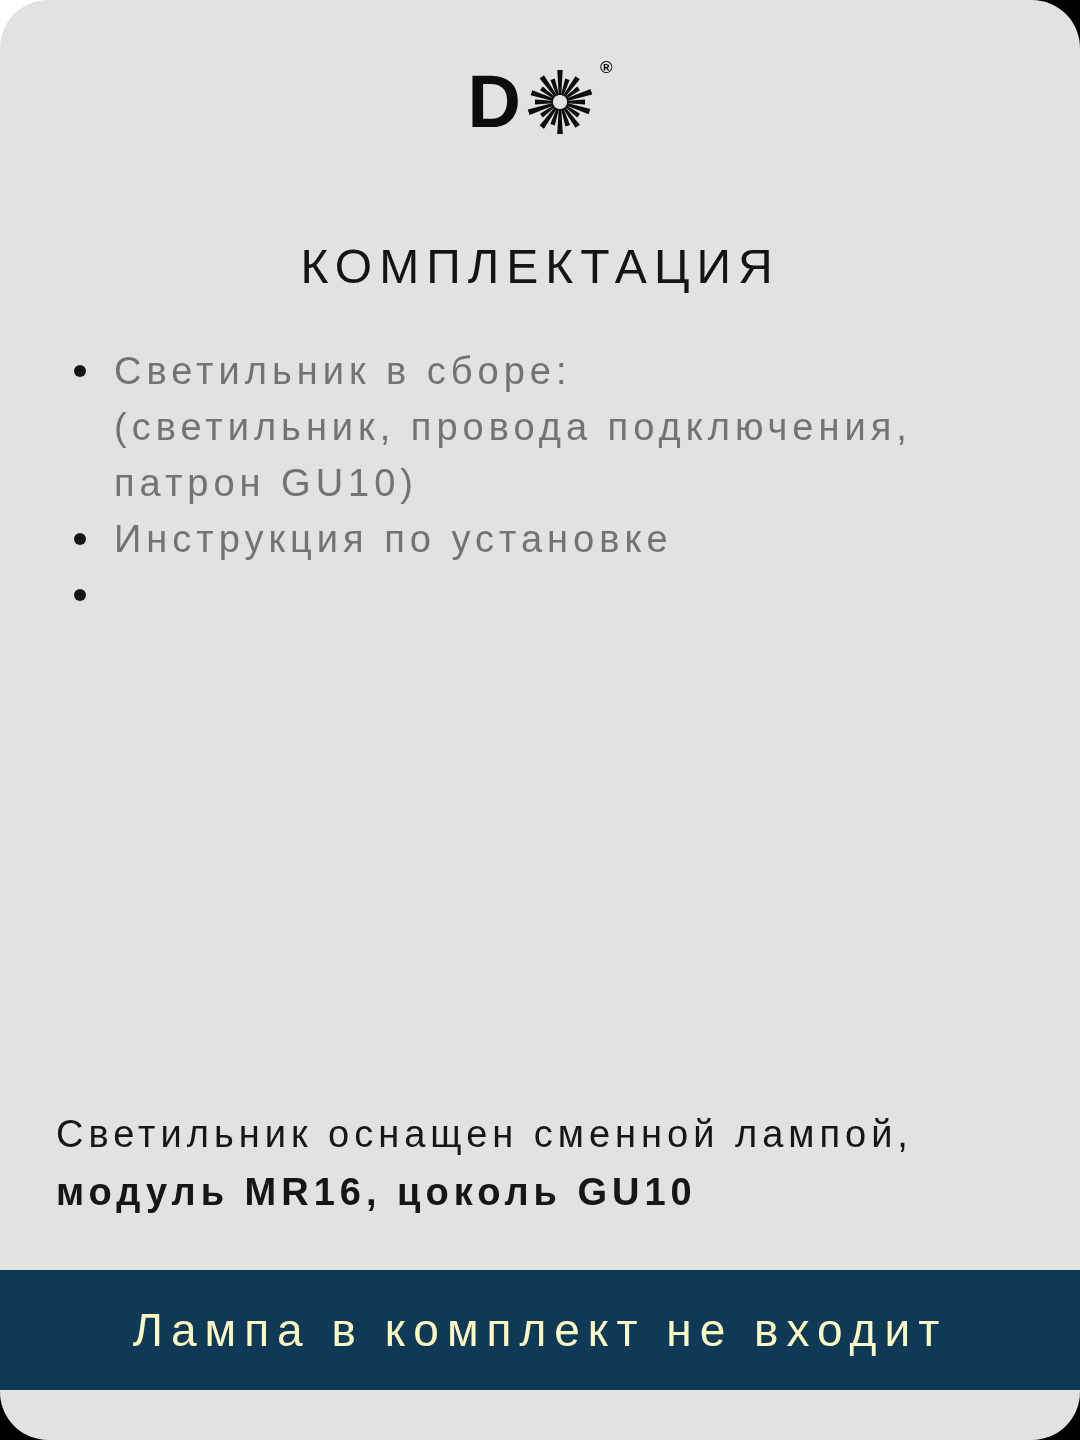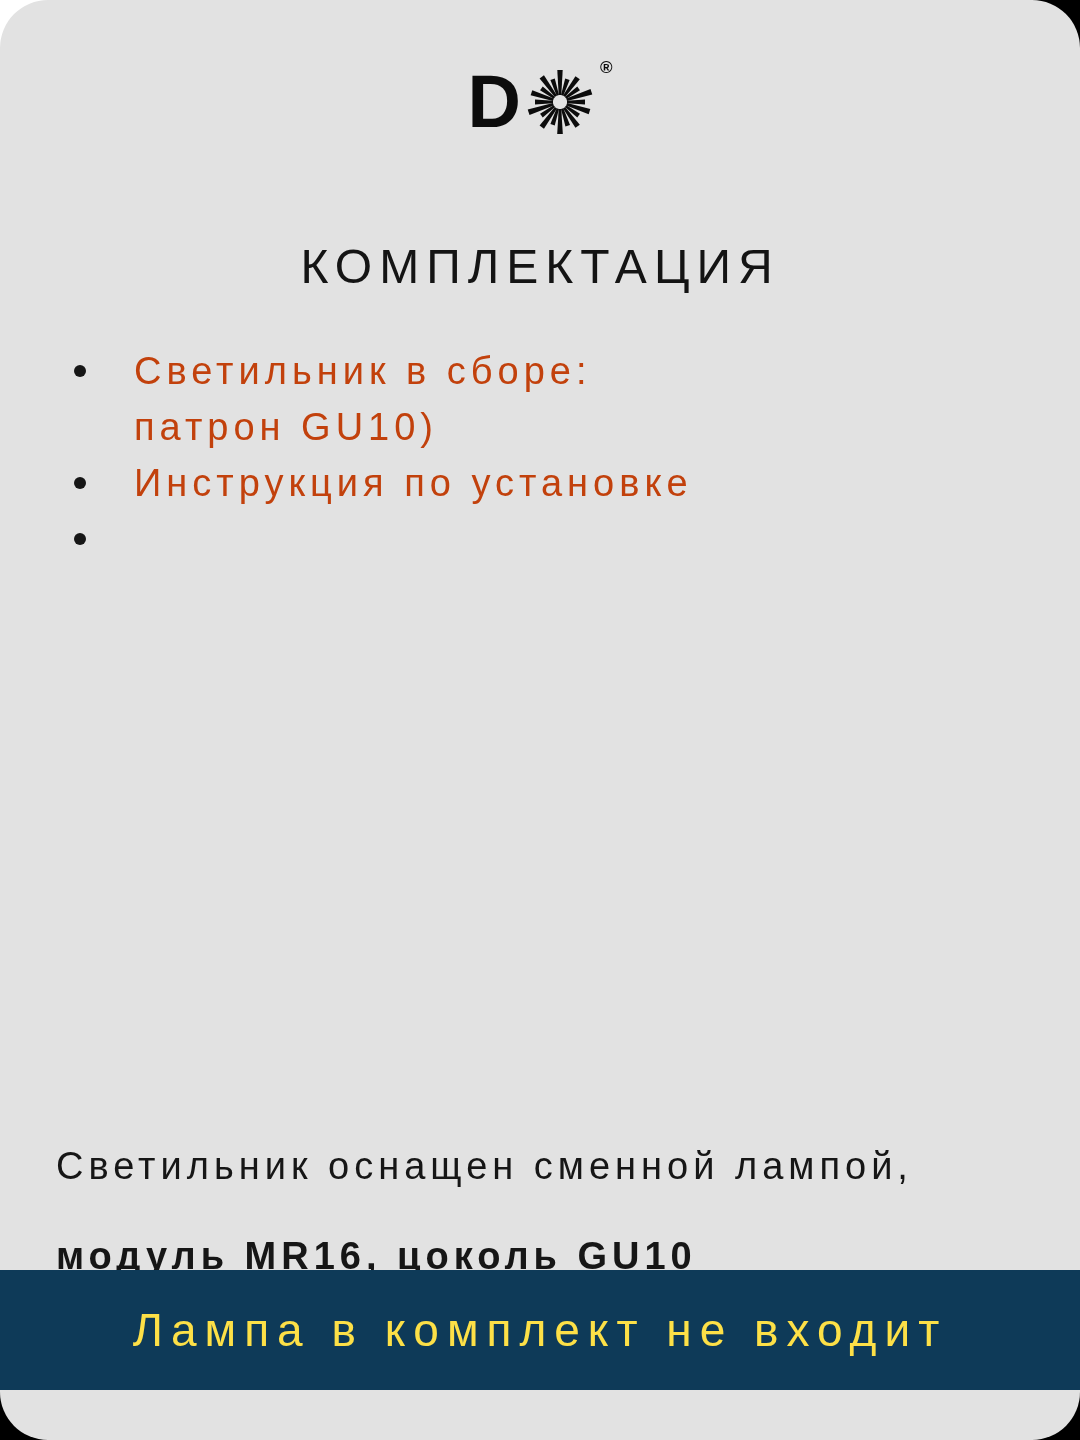--- a/index.html
+++ b/index.html
@@ -98,36 +98,35 @@
     width: 12px;
     height: 12px;
     border-radius: 50%;
     background: #161616;
     margin: 22px 28px 0 0;
   }
   .pkg-text {
     font-size: 38px;
     line-height: 56px;
     letter-spacing: 5px;
-    color: #c2410c;
-    margin-left: 20px;
+    color: #737373;
   }
   .pkg-line { display: block; white-space: nowrap; }
 
   
   .note {
     position: absolute;
     left: 56px;
     top: 1105px;
     font-size: 38px;
     line-height: 58px;
     letter-spacing: 5px;
     color: #161616;
   }
-  .note-line { display: block; white-space: nowrap; margin-top: 32px; }
+  .note-line { display: block; white-space: nowrap; }
   .note-line.bold { font-weight: bold; }
 
   
   .bottom-banner {
     position: absolute;
     left: 0;
     top: 1270px;
     width: 100%;
     height: 120px;
     background: #0e3a58;
@@ -181,37 +180,38 @@
       <span class="logo-reg">®</span>
     </div>
 
     <div class="page-title">КОМПЛЕКТАЦИЯ</div>
 
     <div class="pkg-list">
       <div class="pkg-item">
         <span class="bullet-dot"></span>
         <div class="pkg-text">
           <span class="pkg-line">Светильник в сборе:</span>
+          <span class="pkg-line">(светильник, провода подключения,</span>
           <span class="pkg-line">патрон GU10)</span>
         </div>
       </div>
       <div class="pkg-item">
         <span class="bullet-dot"></span>
         <div class="pkg-text">
           <span class="pkg-line">Инструкция по установке</span>
         </div>
       </div>
       <div class="pkg-item">
         <span class="bullet-dot"></span>
       </div>
     </div>
 
     <div class="note">
       <span class="note-line">Светильник оснащен сменной лампой,</span>
       <span class="note-line bold">модуль MR16, цоколь GU10</span>
     </div>
 
     <div class="bottom-banner" style="background: rgb(14, 58, 88);">
-      <span class="banner-text" style="color: #fde047; text-align: center;">Лампа в комплект не входит</span>
+      <span class="banner-text" style="color: #fef9c3; text-align: center;">Лампа в комплект не входит</span>
     </div>
 
   </div>
 </div>
 
 </body></html>

